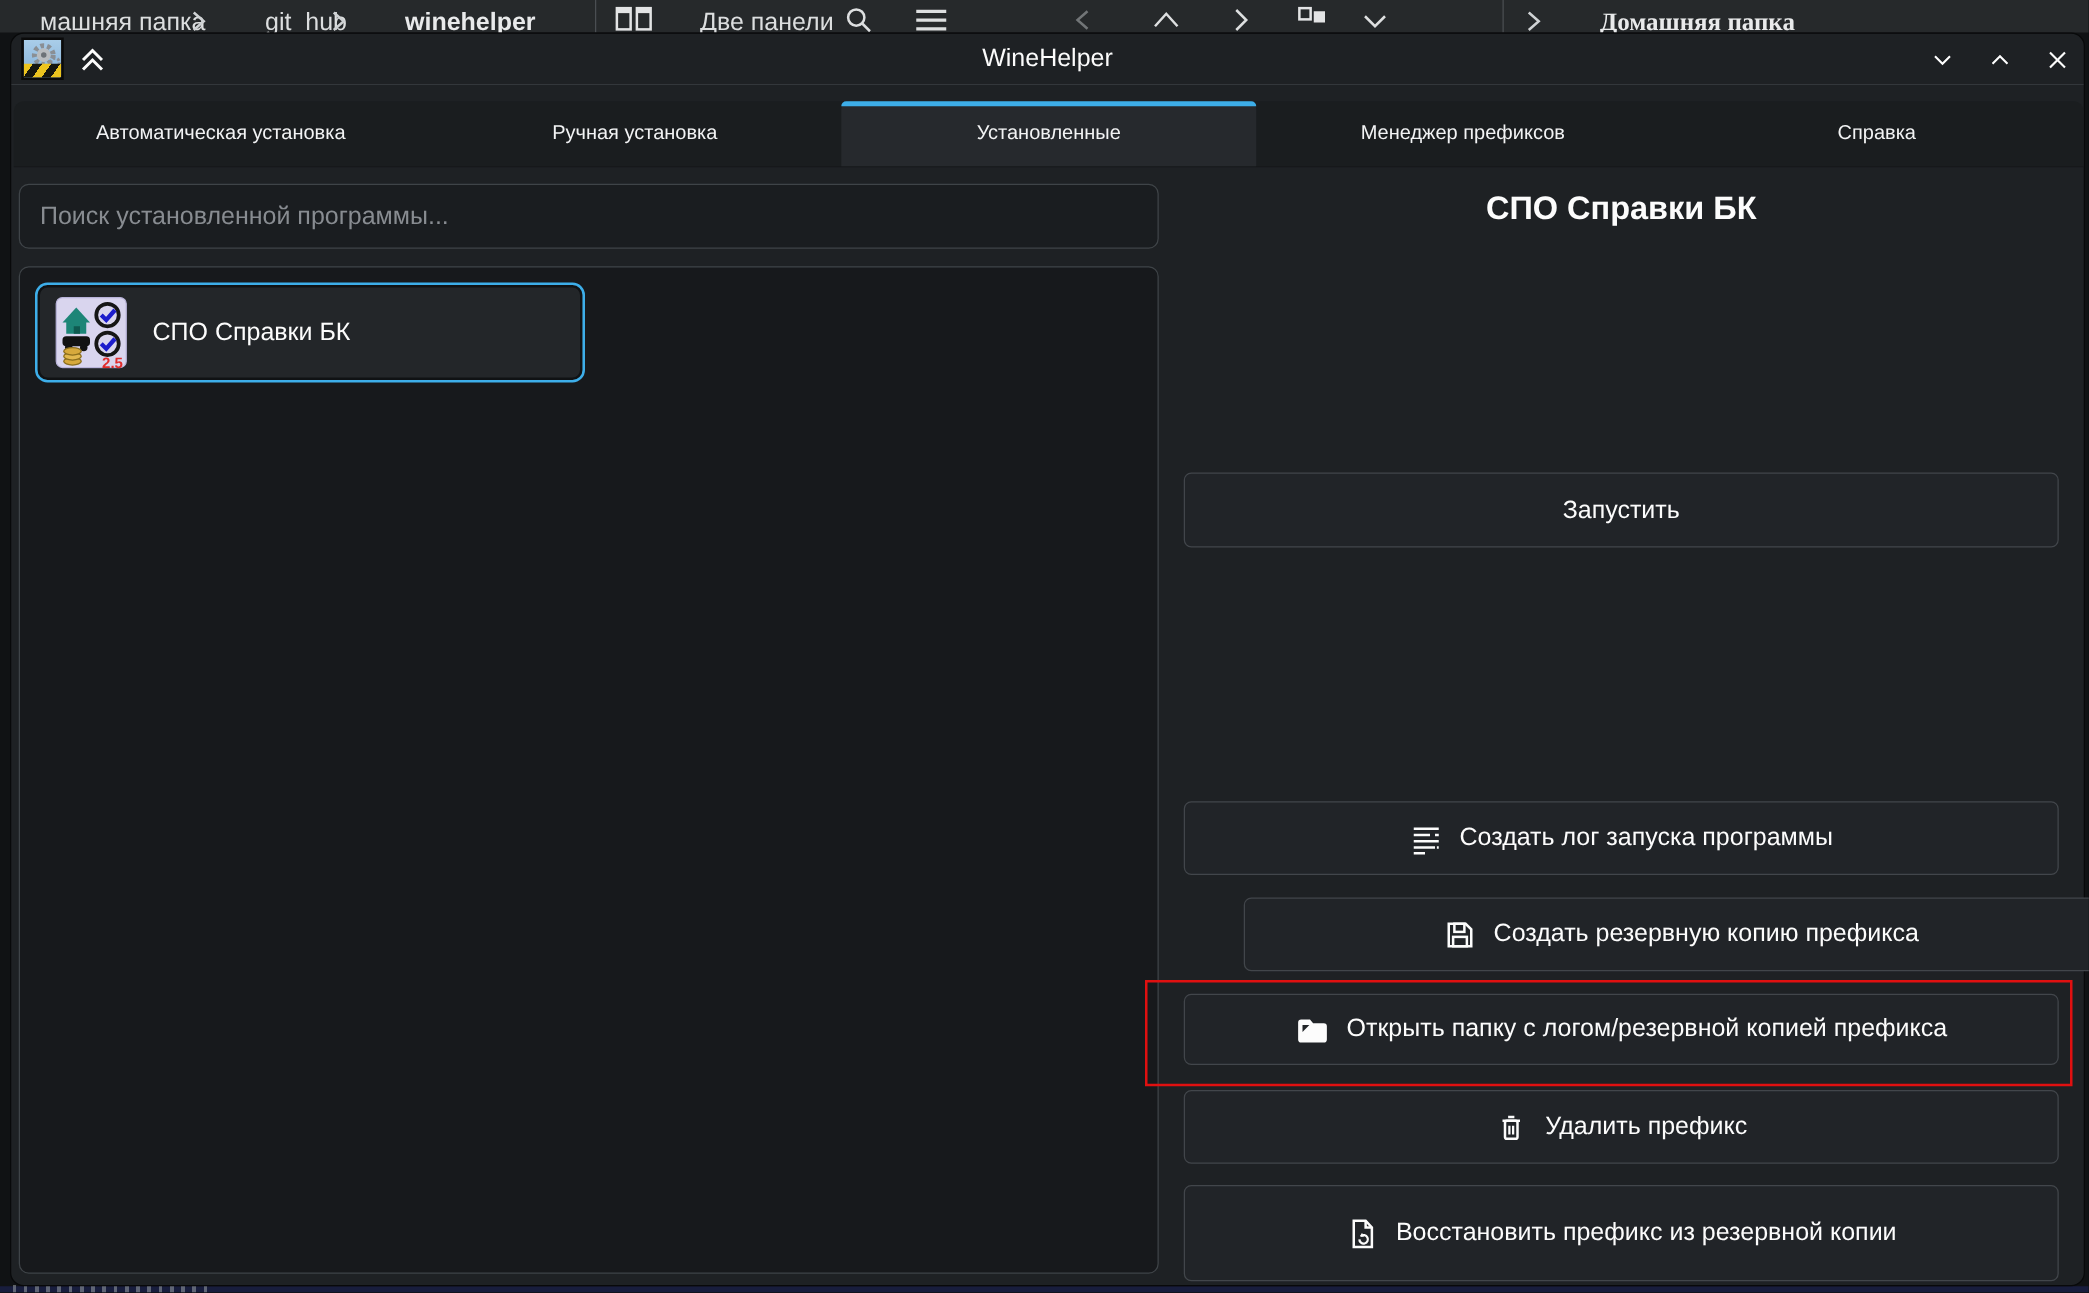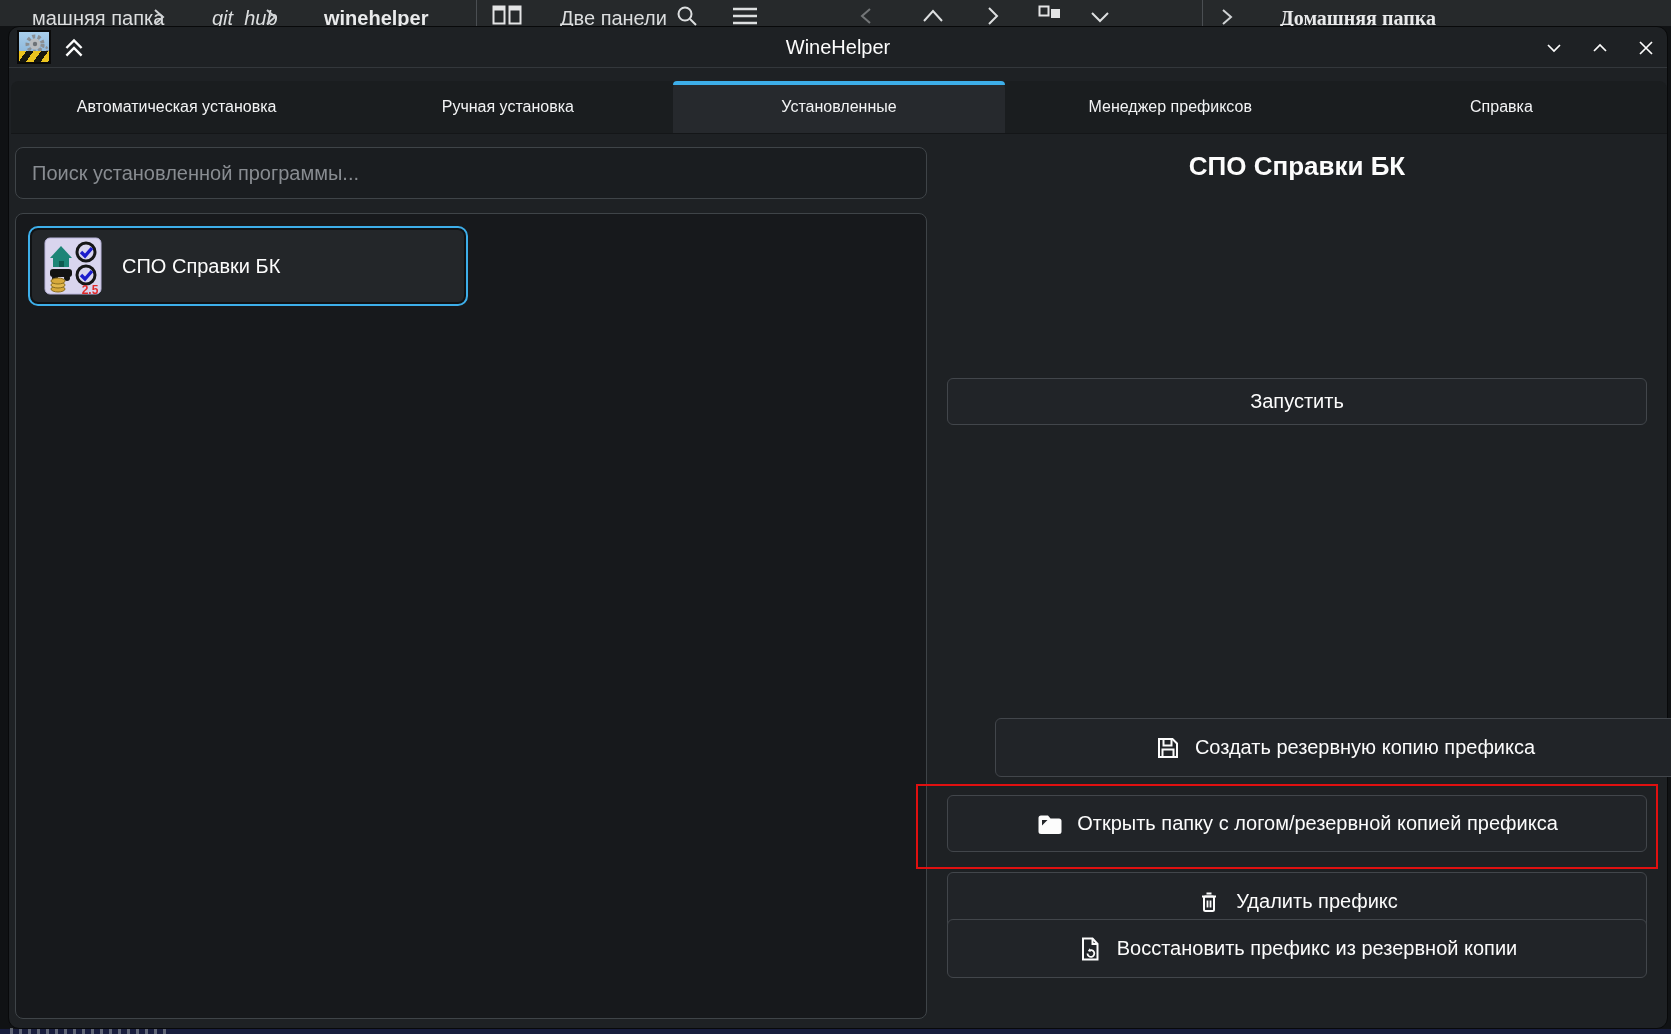--- a/index.html
+++ b/index.html
@@ -56,26 +56,26 @@
                display:flex; align-items:center; padding-left:14px; gap:20px; cursor:pointer;
                box-shadow:inset 0 0 0 2px #101214; }
   .list-item .name { font-size:20px; color:#fcfcfc; }
 
   
   .detail-title { position:absolute; left:938px; top:124px; width:700px; text-align:center;
                   font-size:26px; font-weight:bold; color:#fcfcfc; }
   .btn { position:absolute; left:938px; width:700px; background:#212428; border:1px solid #42464b;
          border-radius:6px; color:#fcfcfc; font-size:20px; font-family:inherit;
          display:flex; align-items:center; justify-content:center; gap:14px; cursor:pointer; }
-  .btn-run  { top:351px; height:47px; }
+  .btn-run  { top:351px; height:60px; }
   .btn-a1 { top:614px; height:59px; }
   .btn-a2 { top:691px; height:59px;margin-left:48px; }
   .btn-a3 { top:768px; height:57px; }
   .btn-a4 { top:845px; height:59px; }
-  .btn-a5 { top:892px; height:59px; }
+  .btn-a5 { top:921px; height:77px; }
 
   .red-rect { position:absolute; left:907px; top:757px; width:742px; height:85px;
               border:2px solid #e01010; pointer-events:none; }
 
   
   .bottom-band { position:absolute; left:0; top:1029px; width:1671px; height:5px; background:#181d3d; }
   .bottom-ticks { position:absolute; left:10px; top:1028px; width:160px; height:6px; opacity:.55;
               background:repeating-linear-gradient(90deg,#9aa0a5 0 3px,transparent 3px 9px); }
 
   svg { display:block; }
@@ -83,21 +83,21 @@
 </head>
 <body>
 
 <div id="stage">
 
   <div class="top-strip">
     <span class="ts-item" style="left:4px;top:7px;">машняя папка</span>
     <svg class="ts-icon" style="left:152px;top:9px;" width="14" height="16" viewBox="0 0 14 16">
         <polyline points="3,1 11,8 3,15" fill="none" stroke="#cfd2d4" stroke-width="2"></polyline>
       </svg>
-    <span class="ts-item" style="left:184px;top:7px;font-style:italic;">git_hub</span>
+    <span class="ts-item" style="left:184px;top:7px;">git_hub</span>
     <svg class="ts-icon" style="left:264px;top:9px;" width="14" height="16" viewBox="0 0 14 16">
         <polyline points="3,1 11,8 3,15" fill="none" stroke="#cfd2d4" stroke-width="2"></polyline>
       </svg>
     <span class="ts-item ts-bold" style="left:296px;top:7px;">winehelper</span>
 
     <div class="ts-div" style="left:476px;"></div>
 
     <svg class="ts-icon" style="left:492px;top:5px;" width="30" height="21" viewBox="0 0 30 21">
       <rect x="1.5" y="1.5" width="11" height="17" fill="none" stroke="#e3e4e5" stroke-width="2"></rect>
       <rect x="17.5" y="1.5" width="11" height="17" fill="none" stroke="#e3e4e5" stroke-width="2"></rect>
@@ -223,20 +223,26 @@
         <span class="name">СПО Справки БК</span>
       </div>
     </div>
 
     <div class="detail-title">СПО Справки БК</div>
 
     <button class="btn btn-run">
       <span>Запустить</span>
     </button>
 
+    <button class="btn btn-a1">
+      <svg width="26" height="26" viewBox="0 0 26 26">
+        <path d="M3 5h20 M3 10h13 M20 10h3 M3 15h20 M3 20h17 M21.5 20h1.5 M3 24.5h9" stroke="#fcfcfc" stroke-width="2" fill="none"></path>
+      </svg>
+      <span>Создать лог запуска программы</span>
+    </button>
 
     <button class="btn btn-a2">
       <svg width="26" height="26" viewBox="0 0 26 26">
         <path d="M4 4 h13.5 L22 8.5 V22 H4 Z" fill="none" stroke="#fcfcfc" stroke-width="2"></path>
         <rect x="8.5" y="4" width="8" height="6.5" fill="none" stroke="#fcfcfc" stroke-width="2"></rect>
         <rect x="7.5" y="14.5" width="11" height="7.5" fill="none" stroke="#fcfcfc" stroke-width="2"></rect>
       </svg>
       <span>Создать резервную копию префикса</span>
     </button>
 

